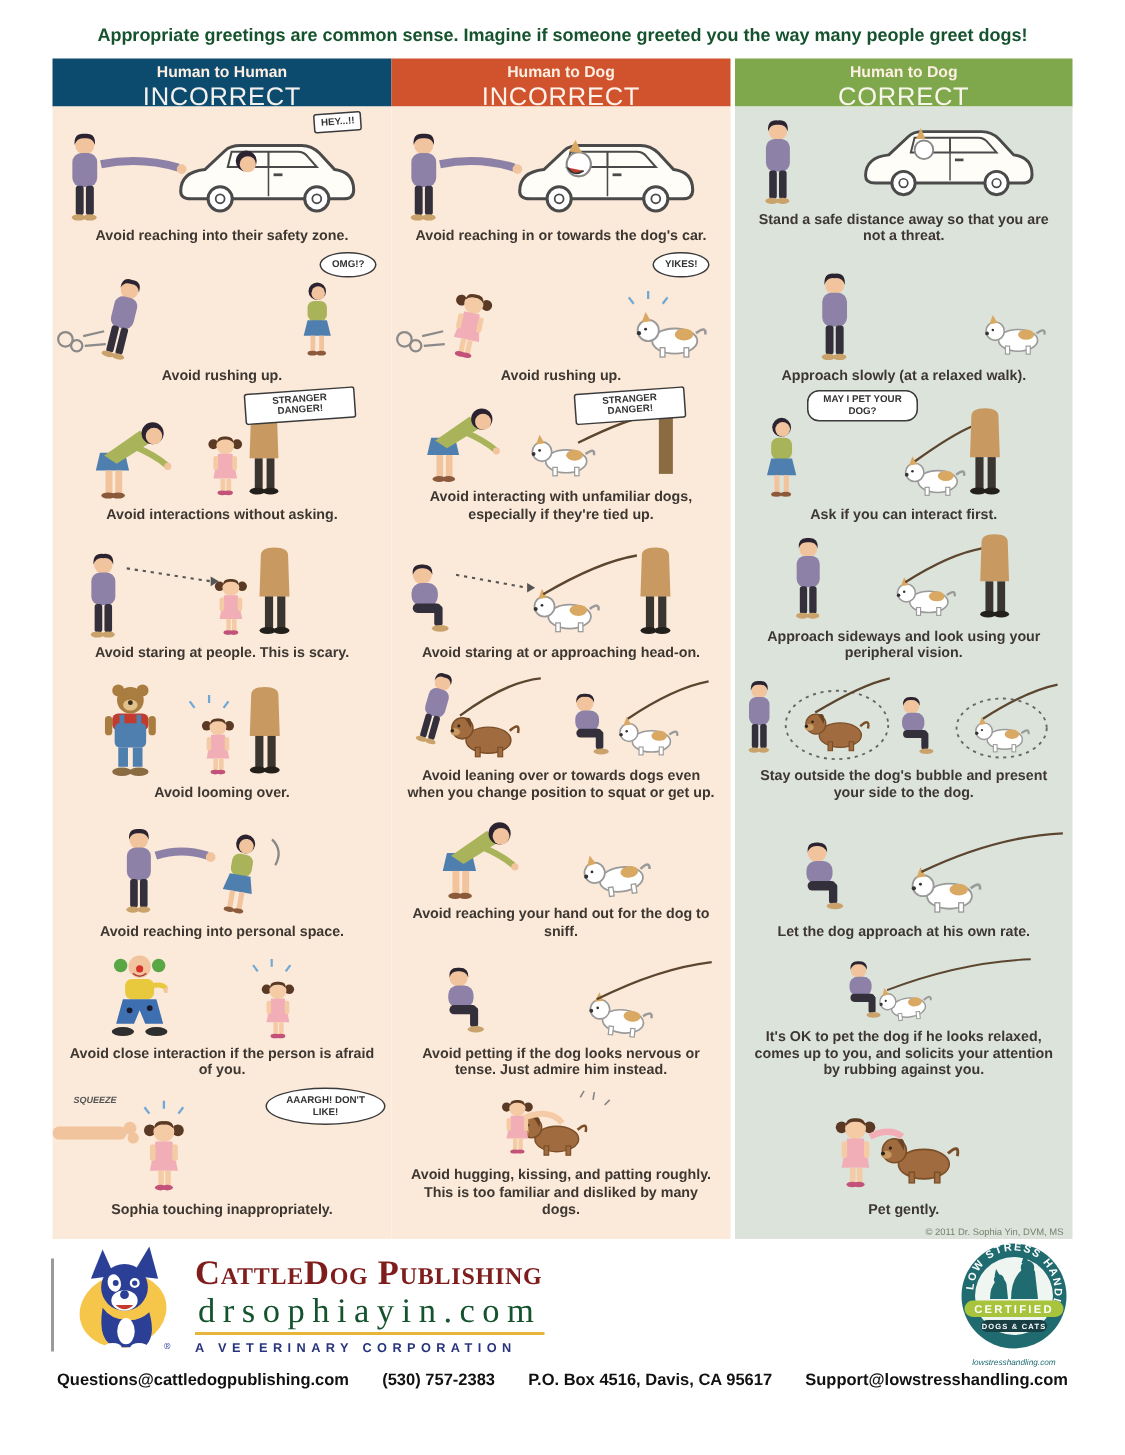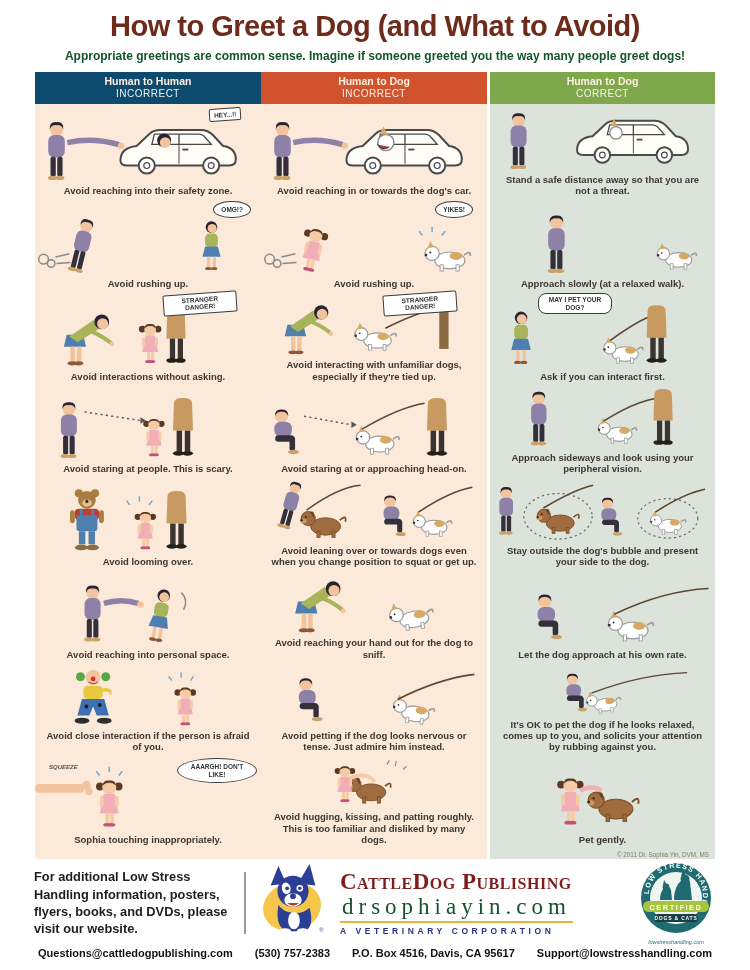--- a/index.html
+++ b/index.html
@@ -9,21 +9,21 @@
   .titlewrap{text-align:center;padding-top:10px;}
   .title{font-size:29px;font-weight:bold;color:#6E2B1B;letter-spacing:-0.5px;margin:0;}
   .subtitle{font-size:12px;font-weight:bold;color:#14532d;margin:6px 0 0 0;}
 
   
   .board{display:flex;width:680px;margin:9px auto 0 auto;}
   .col{width:226px;display:flex;flex-direction:column;}
   .col--correct{width:225px;margin-left:3px;}
   .col-head{height:32px;text-align:center;color:#fff;padding-top:3px;box-sizing:border-box;}
   .col-head .l1{font-size:10.5px;font-weight:bold;color:#FDEFE2;line-height:1.2;}
-  .col-head .l2{font-size:10px;color:rgba(255,250,244,0.95);letter-spacing:0.5px;line-height:1.2;}
+  .col-head .l2{font-size:17px;color:rgba(255,250,244,0.95);letter-spacing:0.5px;line-height:1.2;}
   .col-body{height:755px;display:flex;flex-direction:column;padding:4px 0 10px 0;box-sizing:border-box;position:relative;}
 
   .panel{flex:1 1 0;display:flex;flex-direction:column;min-height:0;}
   .illo{flex:1 1 auto;position:relative;min-height:0;}
   .illo svg{width:100%;height:100%;display:block;}
   .caption{margin-top:auto;text-align:center;font-size:9.5px;font-weight:bold;color:#3D3731;line-height:1.18;padding:2px 10px 4px 10px;}
 
   .bubble{position:absolute;z-index:2;background:#fff;border:1.3px solid #3A3A3A;
           font-size:6.5px;font-weight:bold;line-height:1.15;color:#333;
           padding:2px 4px;text-align:center;max-width:64px;}
@@ -180,21 +180,20 @@
     <path d="M10 42 L40 42 L46 64 L30 64 L25 52 L20 64 L4 64 Z" fill="#3E6FB0"></path>
     <circle cx="16" cy="52" r="2.6" fill="#1A1A2E"></circle>
     <circle cx="34" cy="50" r="2.6" fill="#1A1A2E"></circle>
     <ellipse cx="10" cy="71" rx="10" ry="4" fill="#2E2E2E"></ellipse>
     <ellipse cx="40" cy="71" rx="10" ry="4" fill="#2E2E2E"></ellipse>
   </symbol>
 </defs>
 </svg>
 
 <div class="titlewrap">
-  <h1 class="title">How to Greet a Dog (and What to Avoid)</h1>
   <div class="subtitle">Appropriate greetings are common sense. Imagine if someone greeted you the way many people greet dogs!</div>
 </div>
 
 <div class="board" id="board">
     <div class="col">
       <div class="col-head" style="background: #0c4a6e;">
         <div class="l1">Human to Human</div>
                     <div class="l2">INCORRECT</div>
       </div>
       <div class="col-body" style="background: rgb(251, 233, 217);">
@@ -530,21 +529,20 @@
             </svg>
         </div>
       <div class="caption">Pet gently.</div>
         </div>
         <div class="copyright">© 2011 Dr. Sophia Yin, DVM, MS</div>
       </div>
     </div>
   </div>
 
 <div class="footer">
-  <div class="finfo">For additional Low Stress Handling information, posters, flyers, books, and DVDs, please visit our website.</div>
   <div class="fdivider"></div>
   <div class="flogo">
     <svg width="70" height="74" viewBox="0 0 70 76">
       <ellipse cx="34" cy="44" rx="30" ry="25" fill="#F6C64B" transform="rotate(-14 34 44)"></ellipse>
       <polygon points="12,22 20,2 28,20" fill="#2B3F96"></polygon>
       <polygon points="40,20 52,0 58,22" fill="#2B3F96"></polygon>
       <circle cx="35" cy="28" r="16" fill="#2B3F96"></circle>
       <ellipse cx="28" cy="25" rx="4.5" ry="6" fill="#fff" transform="rotate(-15 28 25)"></ellipse>
       <circle cx="29" cy="25" r="2" fill="#2B3F96"></circle>
       <circle cx="42" cy="25" r="3.4" fill="#fff"></circle>

